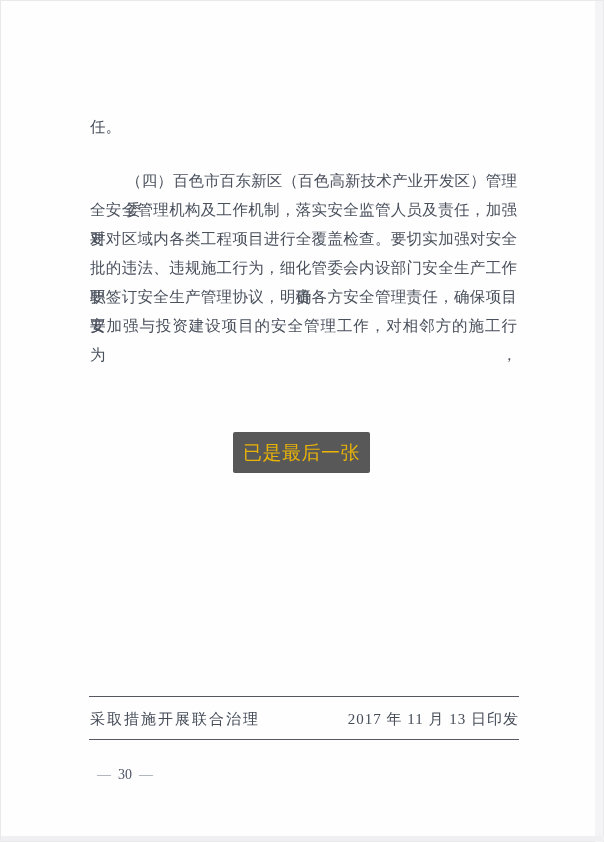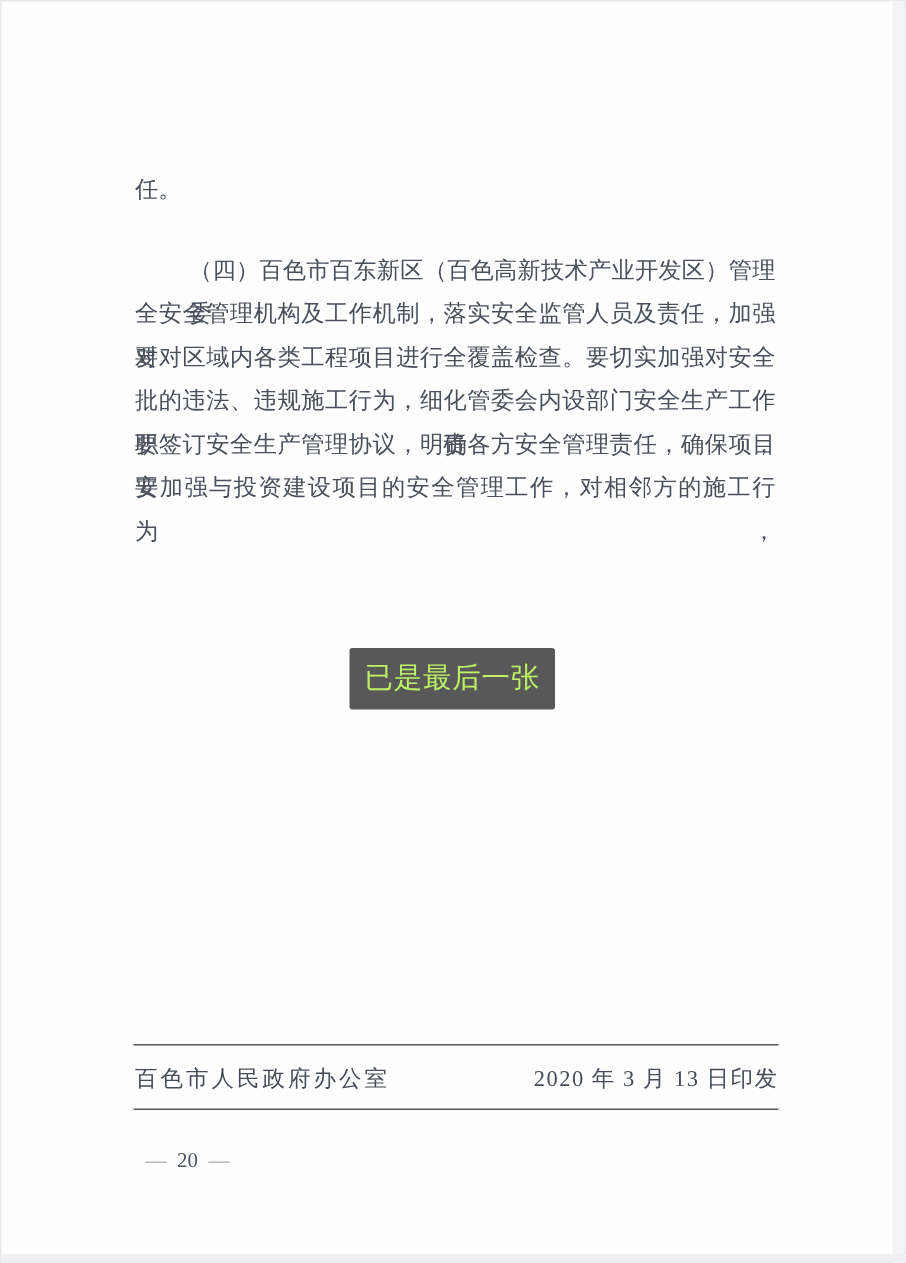--- a/index.html
+++ b/index.html
@@ -33,21 +33,21 @@
     white-space:nowrap;
   }
   .jline{
     text-align:justify;text-align-last:justify;
     white-space:normal;
   }
   .indent{ padding-left:36px;margin-top:25px; }
   .toast{
     position:absolute;left:232px;top:431px;width:137px;height:41px;
     background:#585858;border-radius:2px;
-    color:#bef264;font-size:19px;line-height:41px;text-align:center;
+    color:#eab308;font-size:19px;line-height:41px;text-align:center;
     font-family:"DejaVu Sans","Liberation Sans",sans-serif;
     letter-spacing:0.5px;
     z-index:5;
   }
   .rule{
     position:absolute;left:88px;width:430px;height:1px;
     background:#55595f;
   }
   .rule-top{ top:695px; }
   .rule-bottom{ top:738px; }
@@ -78,28 +78,28 @@
     <div class="bline jline">批的违法、违规施工行为，细化管委会内设部门安全生产工作职责，</div>
     <div class="bline jline">要签订安全生产管理协议，明确各方安全管理责任，确保项目安</div>
     <div class="bline jline">要加强与投资建设项目的安全管理工作，对相邻方的施工行为，</div>
   </div>
 
   <div class="toast">已是最后一张</div>
 
   <div class="rule rule-top"></div>
 
   <div class="footer-row">
-    <span class="footer-issuer">百色市人民政府办公室</span>
-    <span class="footer-date">2020 年 3 月 13 日印发</span>
+    <span class="footer-issuer">采取措施开展联合治理</span>
+    <span class="footer-date">2017 年 11 月 13 日印发</span>
   </div>
 
   <div class="rule rule-bottom"></div>
 
   <div class="page-num">
     <span class="dash">—</span>
-    <span class="num">20</span>
+    <span class="num">30</span>
     <span class="dash">—</span>
   </div>
 
   <div class="gutter-right"></div>
   <div class="gutter-bottom"></div>
 
 </div>
 
 </body></html>

